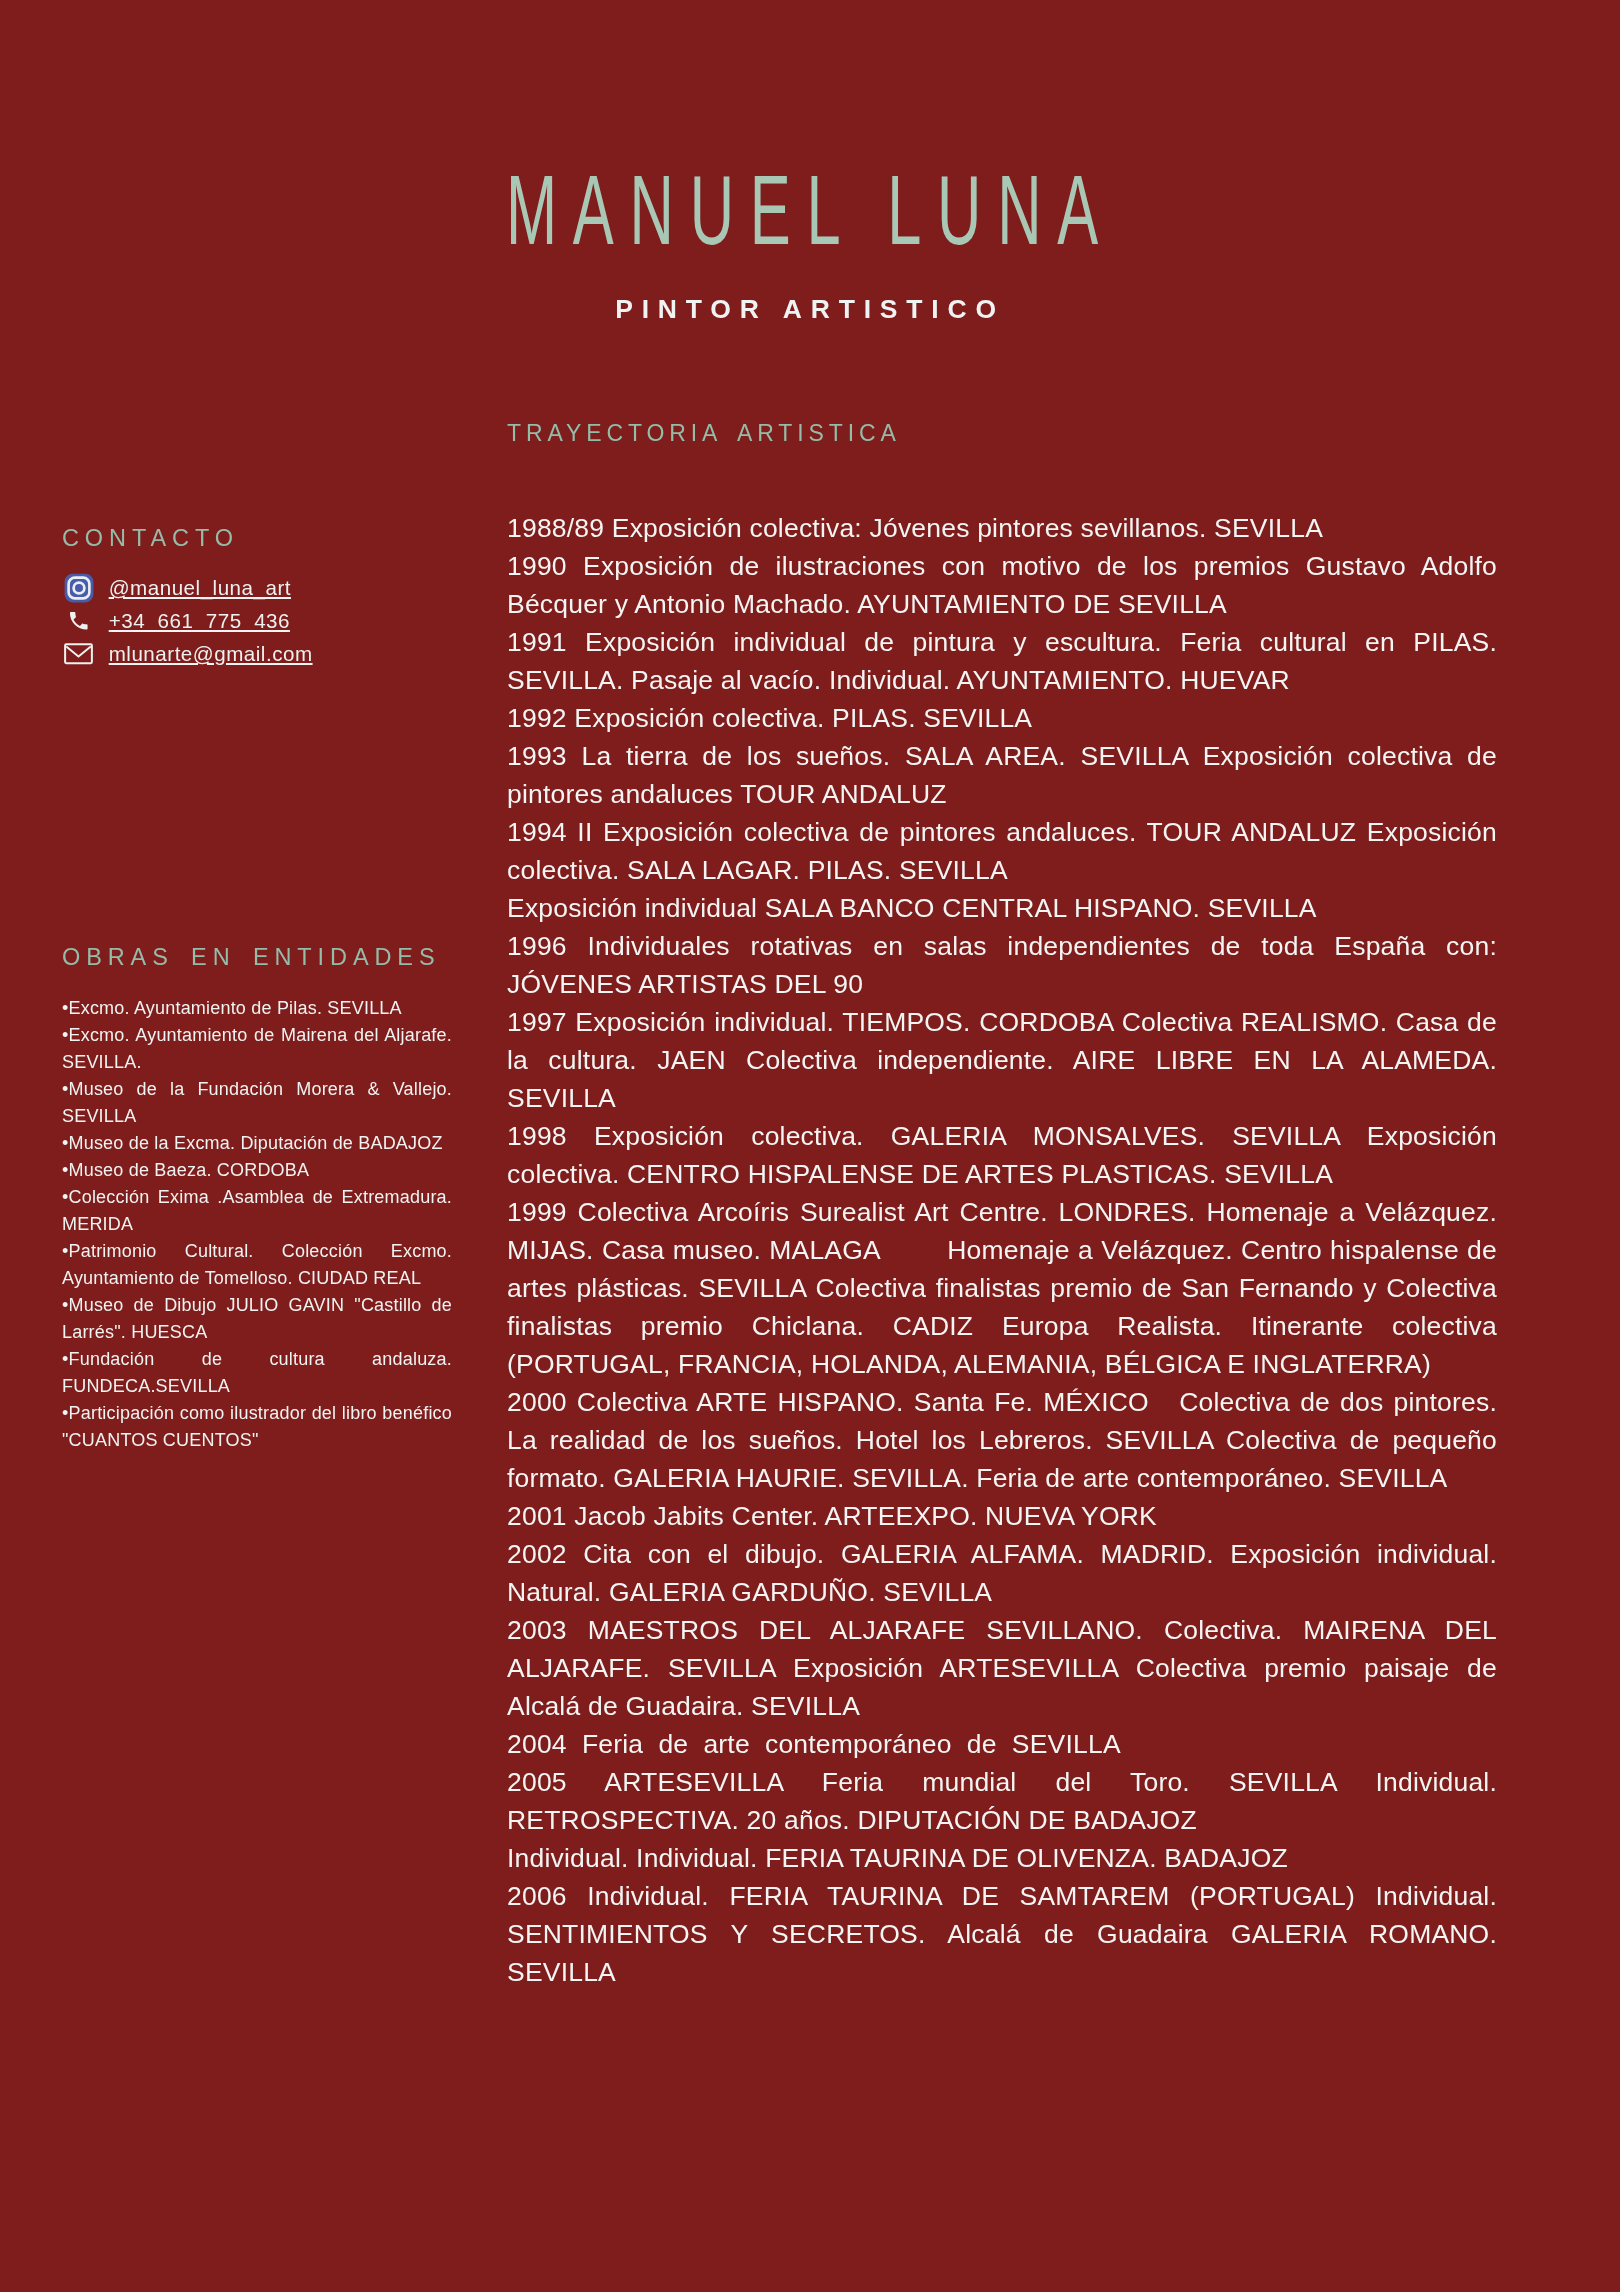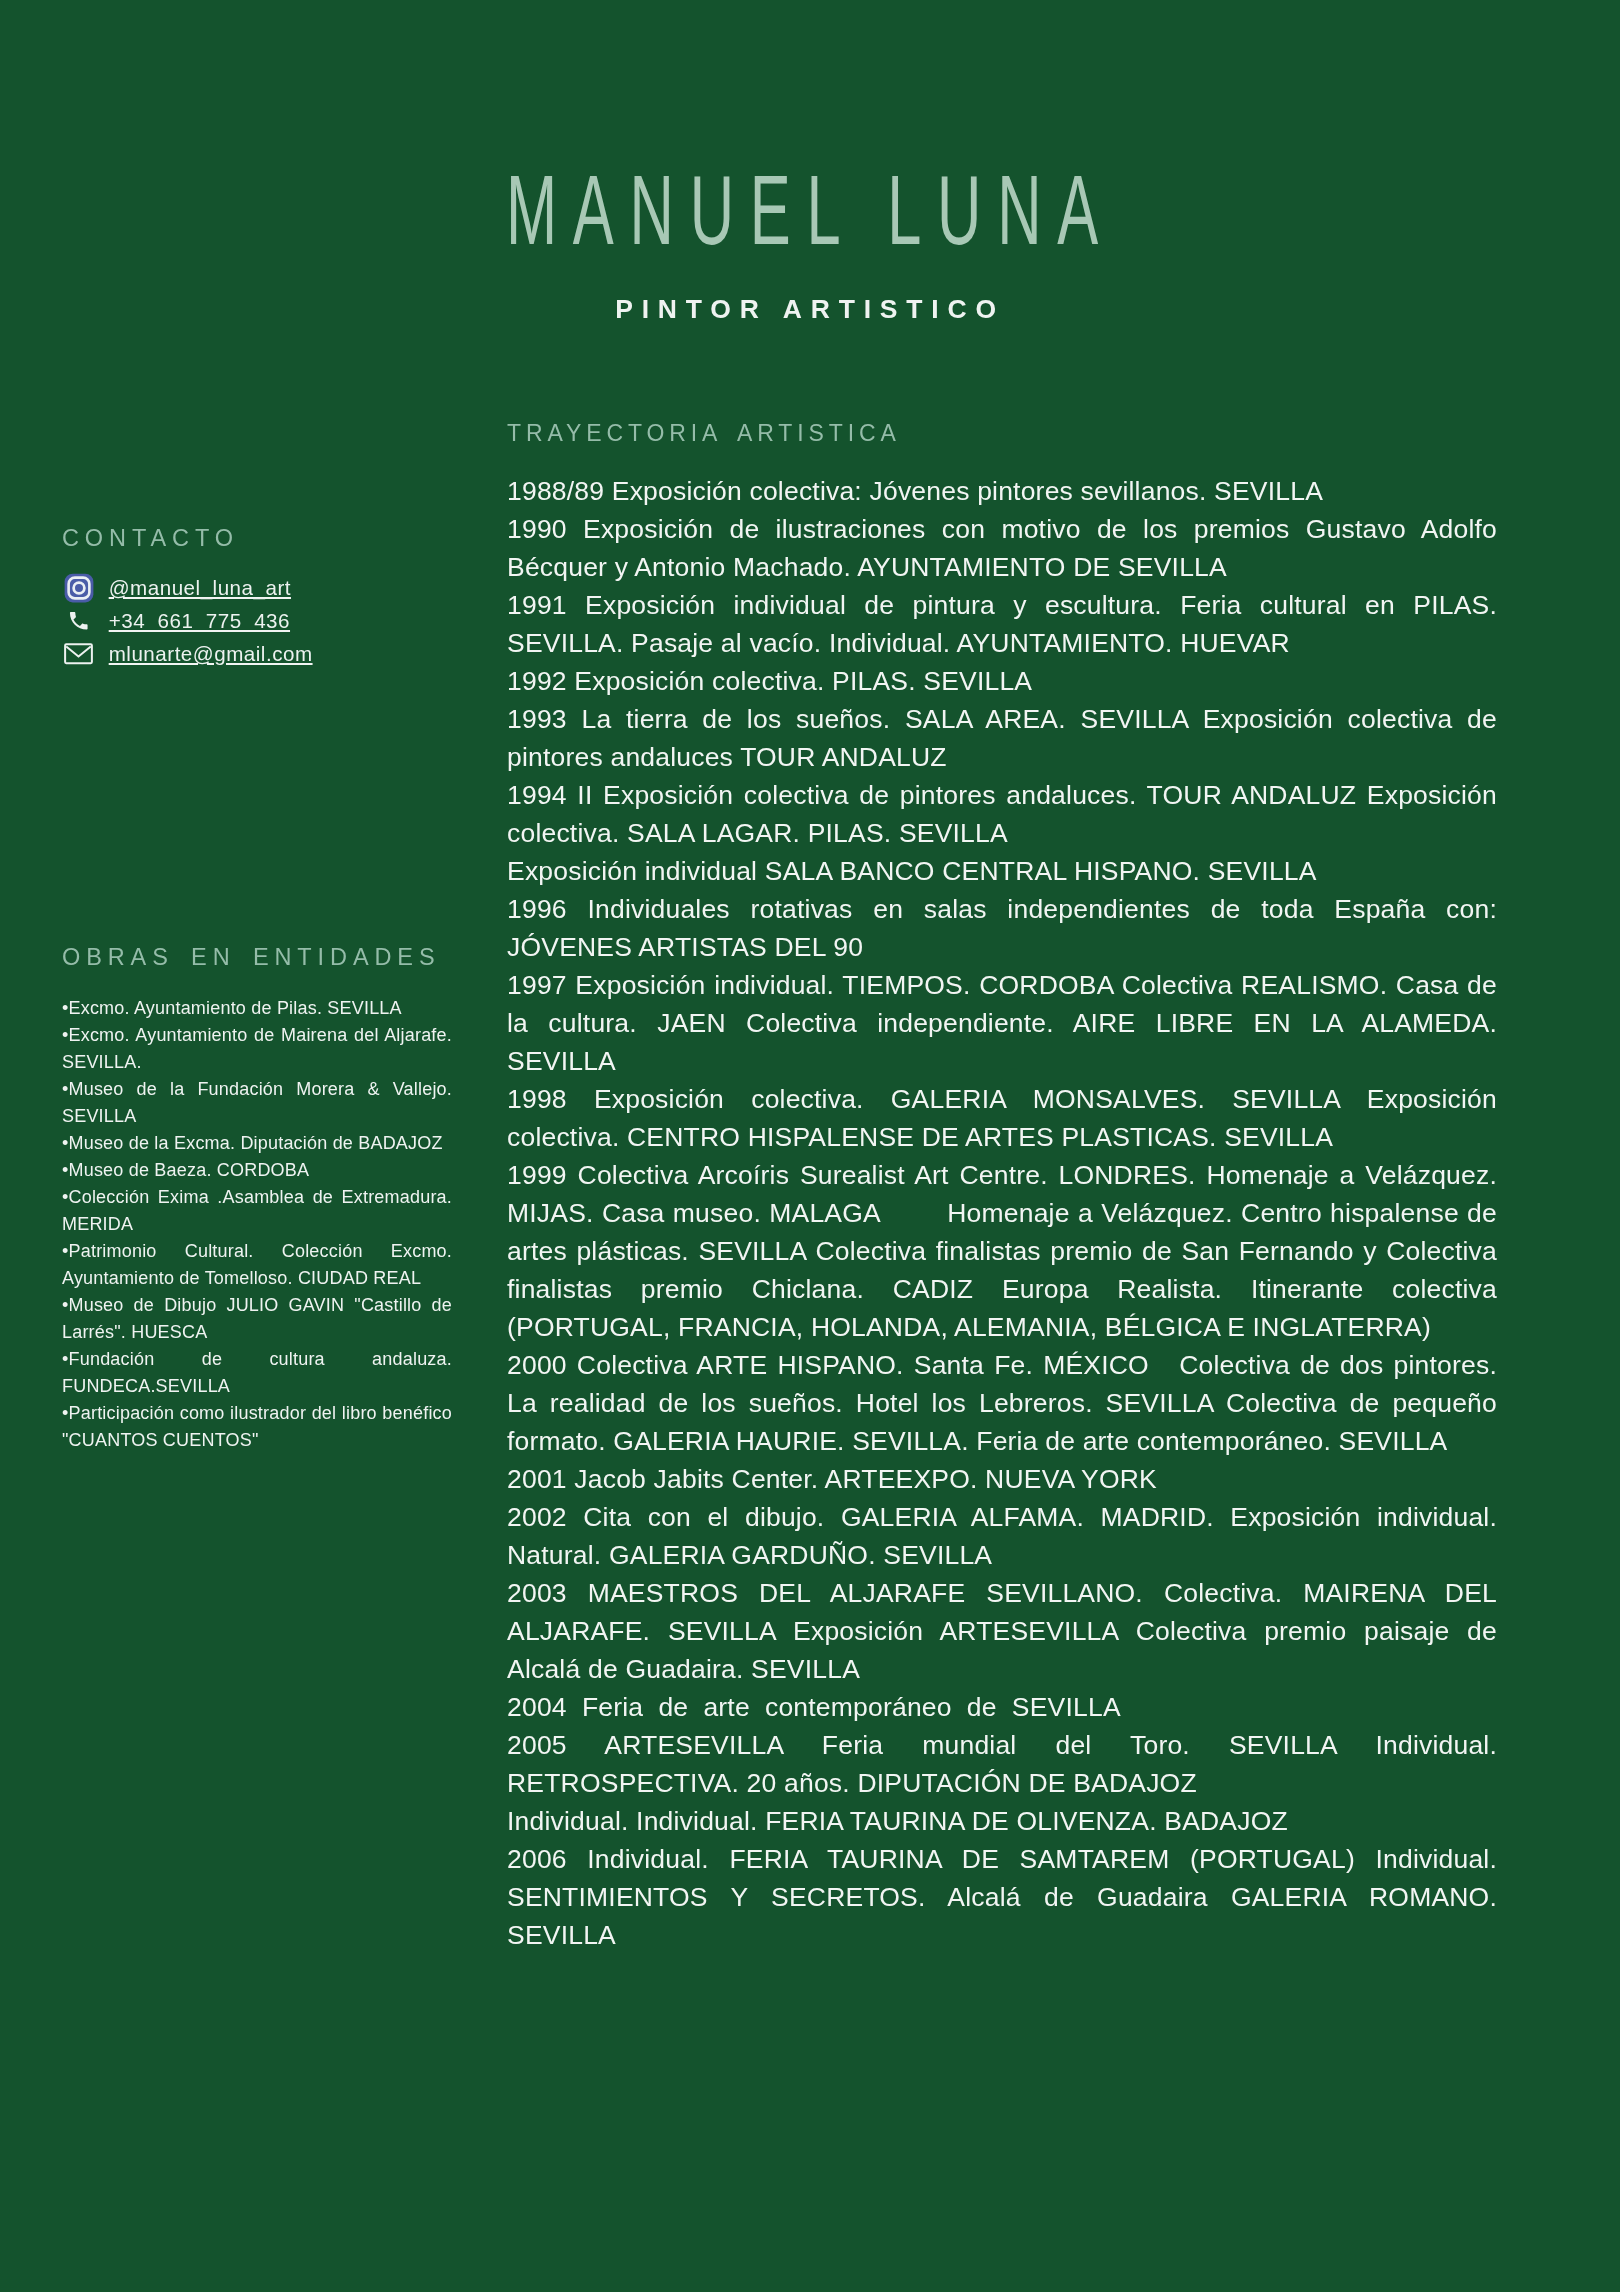--- a/index.html
+++ b/index.html
@@ -1,20 +1,20 @@
 <!DOCTYPE html>
 <html><head>
 <meta charset="utf-8">
 <style>
   html, body { margin: 0; padding: 0; background: #293B46; }
   .page {
     position: relative;
     width: 1620px;
     height: 2293px;
-    background: #14532d;
+    background: #7f1d1d;
     overflow: hidden;
     font-family: "Liberation Sans", sans-serif;
     color: #F2F5F3;
   }
 
   
   .title-block {
     position: absolute;
     left: 0; right: 0; top: 160px;
     text-align: center;
@@ -100,21 +100,21 @@
     width: 990px;
   }
   .main-heading {
     margin: 0;
     font-size: 23px;
     font-weight: 400;
     letter-spacing: 4.9px;
     word-spacing: 5.9px;
     color: #95BCA9;
   }
-  .trajectory-entries { margin-top: 25px; }
+  .trajectory-entries { margin-top: 62px; }
   .trajectory-entry {
     margin: 0;
     font-size: 26.5px;
     line-height: 38px;
     letter-spacing: 0.2px;
     text-align: justify;
     color: #F2F5F3;
   }
 
   svg { display: block; }

